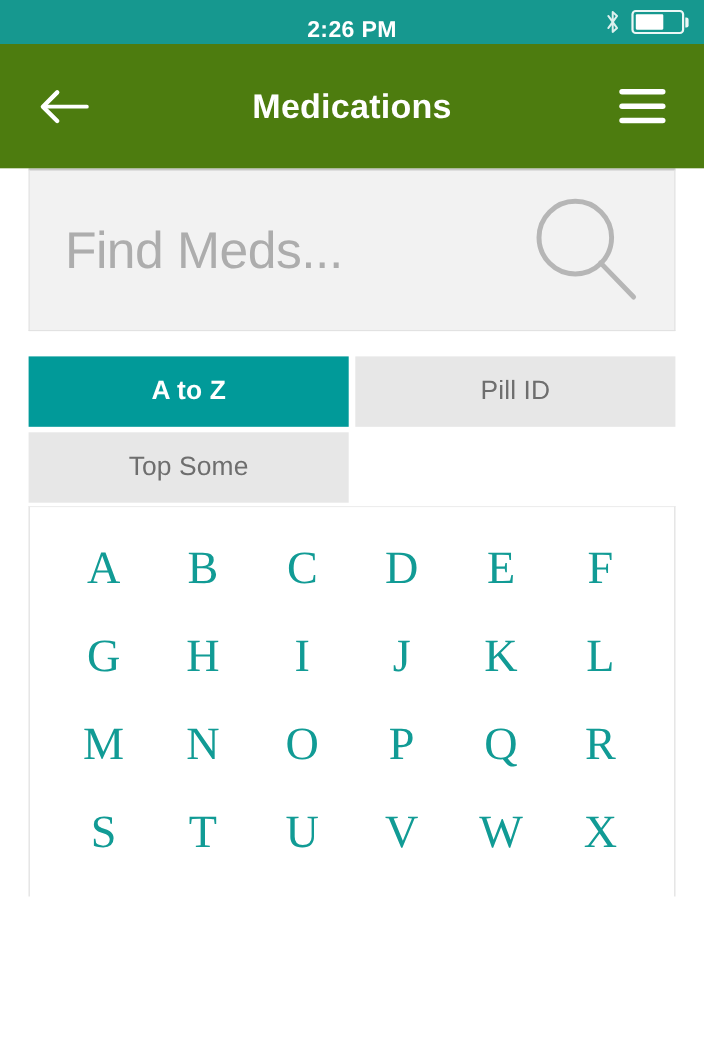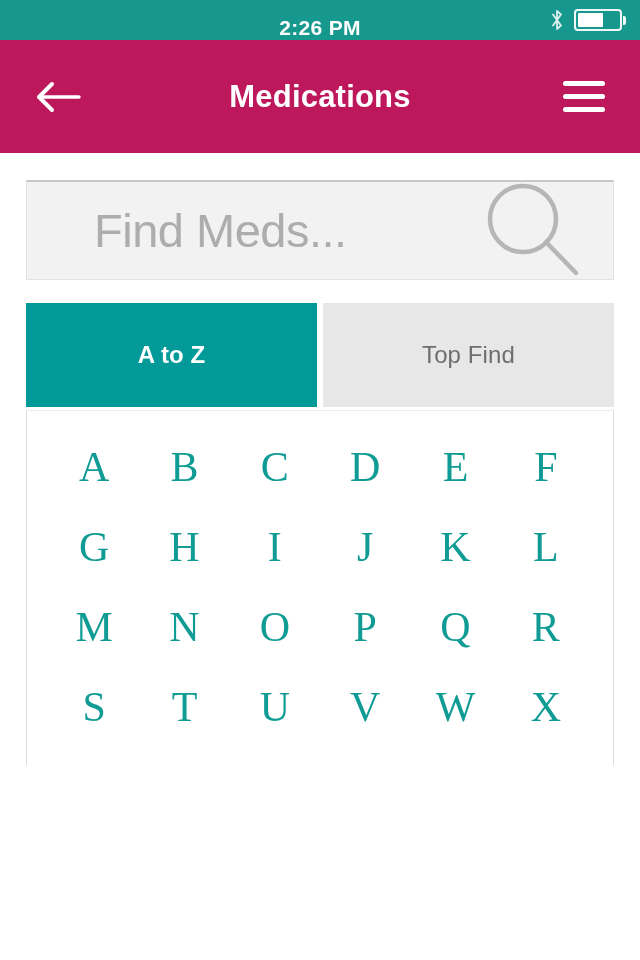--- a/index.html
+++ b/index.html
@@ -44,21 +44,21 @@
   .batt-cap {
     width:3px; height:9px;
     background:rgba(255,255,255,.92);
     border-radius:0 2px 2px 0;
     margin-left:1.5px;
   }
 
   
   .header {
     height:113px;
-    background:#be185d;
+    background:#4d7c0f;
     display:flex;
     align-items:center;
     position:relative;
     padding-left:27px;
   }
   .header-title {
     position:absolute;
     left:0; right:0;
     text-align:center;
     color:#ffffff;
@@ -76,28 +76,27 @@
     position:absolute; right:26px;
     width:60px; height:60px;
     display:flex; flex-direction:column; justify-content:center;
     align-items:center; gap:8px; cursor:pointer;
   }
   .menu-bar { width:42px; height:5px; background:#ffffff; border-radius:2.5px; }
 
   
   .content { padding:0 26px; }
   .searchbox {
-    margin-top:27px;
-    height:100px;
+    height:148px;
     background:#F2F2F2;
     border:1px solid #E2E2E2;
     border-top:2px solid #C9C9C9;
     display:flex;
     align-items:center;
-    padding:0 30px 0 67px;
+    padding:0 30px 0 32px;
     cursor:text;
   }
   .search-placeholder {
     flex:1;
     color:#ADADAD;
     font-size:47px;
     font-weight:300;
     letter-spacing:-.5px;
     white-space:nowrap;
   }
@@ -112,21 +111,21 @@
   }
 
   
   .tabs {
     margin-top:23px;
     display:grid;
     grid-template-columns:1fr 1fr;
     gap:5px 6px;
   }
   .tab {
-    height:104px;
+    height:64px;
     background:#E7E7E7;
     color:#6E6E6E;
     font-size:24px;
     display:flex;
     align-items:center;
     justify-content:center;
     cursor:pointer;
     letter-spacing:.1px;
   }
   .tab.active {
@@ -203,21 +202,24 @@
         <line x1="63" y1="61" x2="93" y2="92" stroke="#B6B6B6" stroke-width="4.5" stroke-linecap="round"></line>
       </svg>
     </div>
 
 
     <div class="tabs">
       <div class="tab active">
         <span>A to Z</span>
       </div>
       <div class="tab">
-        <span>Top Find</span>
+        <span>Pill ID</span>
+      </div>
+      <div class="tab">
+        <span>Top Some</span>
       </div>
     </div>
 
     <div class="alpha-panel">
       <div class="alpha-grid" id="alpha-grid">
           <div class="alpha-cell" style="color: rgb(17, 155, 149);">A</div>
           <div class="alpha-cell" style="color: rgb(17, 155, 149);">B</div>
           <div class="alpha-cell" style="color: rgb(17, 155, 149);">C</div>
           <div class="alpha-cell" style="color: rgb(17, 155, 149);">D</div>
           <div class="alpha-cell" style="color: rgb(17, 155, 149);">E</div>

